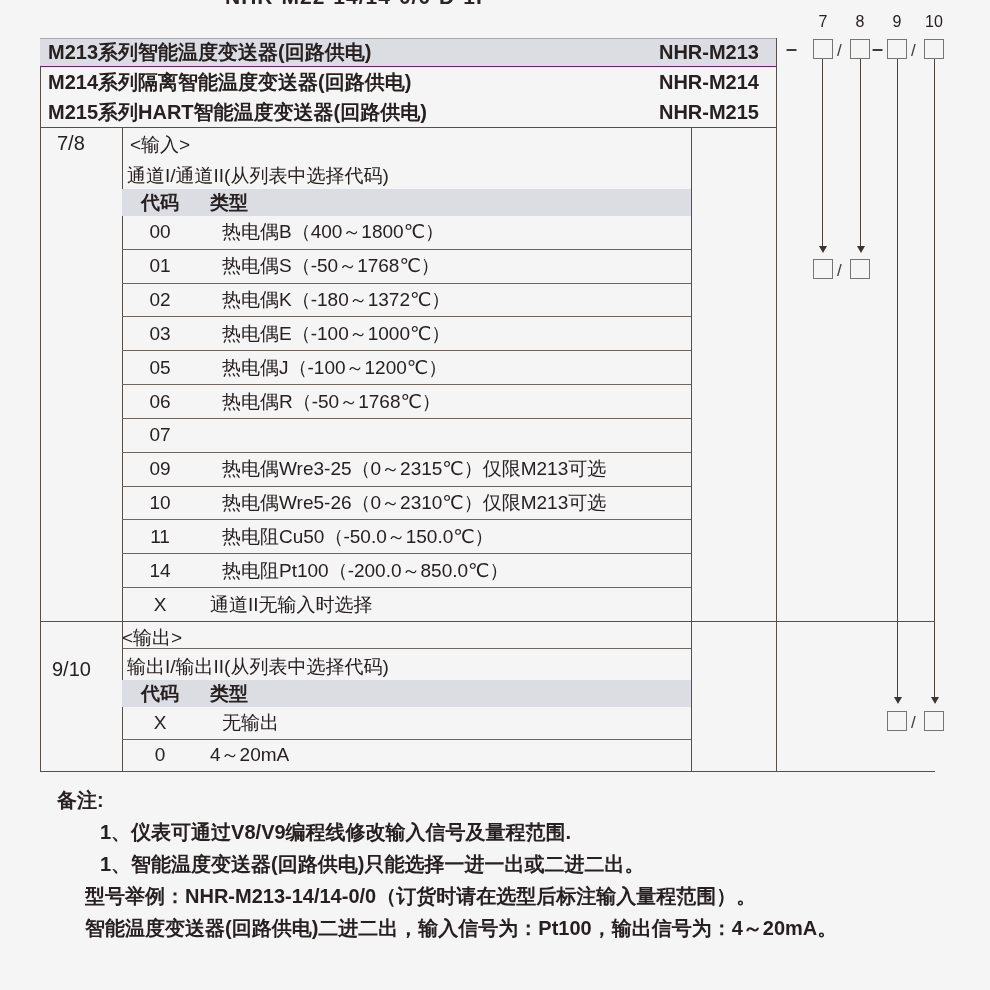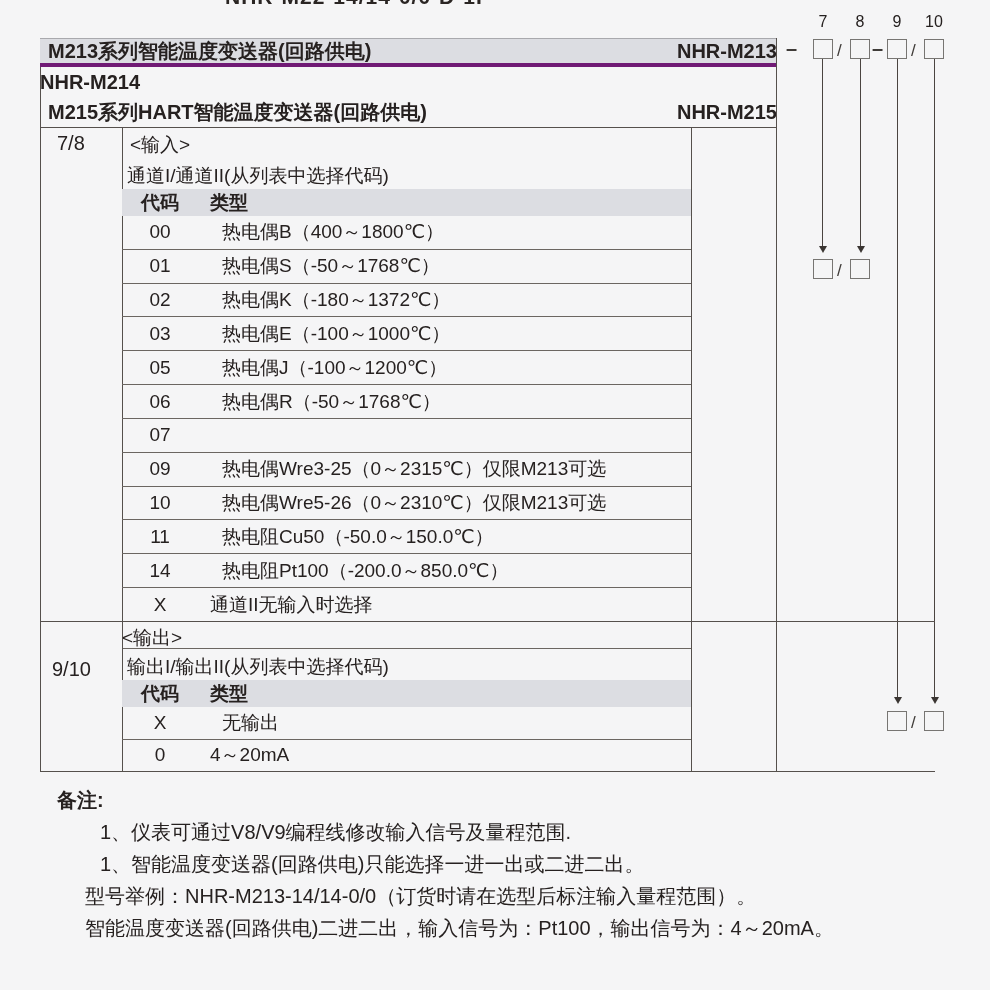--- a/index.html
+++ b/index.html
@@ -19,22 +19,22 @@
   .hline{position:absolute;height:1px;background:var(--line);}
   .vline{position:absolute;width:1px;background:var(--line);}
 
   
   #top-clip{left:225px;top:0;width:360px;height:7px;overflow:hidden;}
   #top-clip span{display:block;margin-top:-15px;font-size:21px;font-weight:700;letter-spacing:1px;white-space:nowrap;color:#2a2523;}
 
   
   .series-row{left:40px;width:737px;display:flex;align-items:center;font-size:20px;font-weight:700;}
   .series-row .nm{padding-left:8px;flex:1;white-space:nowrap;}
-  .series-row .cd{white-space:nowrap;}
-  #series-0{top:38px;height:29px;background:var(--band);border-top:1px solid #a9a9ad;border-bottom:4px solid #701a75;}
+  .series-row .cd{padding-right:18px;white-space:nowrap;}
+  #series-0{top:38px;height:29px;background:var(--band);border-top:1px solid #a9a9ad;border-bottom:1px solid #701a75;}
   #series-1{top:67px;height:30px;}
   #series-2{top:97px;height:30px;}
 
   
   .sbox{position:absolute;width:20px;height:20px;border:1px solid var(--boxline);background:transparent;}
   .poslabel{position:absolute;width:20px;top:13px;text-align:center;font-size:16px;font-weight:500;}
   .sep{position:absolute;font-size:17px;color:#3f3b38;}
   .dash{position:absolute;font-size:20px;font-weight:700;color:#3f3b38;}
   .connector{position:absolute;width:1px;background:#4a4440;}
   .arrowhead{position:absolute;width:0;height:0;border-left:4px solid transparent;border-right:4px solid transparent;border-top:7px solid #3a3532;}
@@ -45,21 +45,21 @@
   .codeband{position:absolute;left:122px;width:569px;height:27px;background:var(--band);display:flex;align-items:center;font-size:19px;font-weight:700;}
   .codeband .code{width:76px;text-align:center;}
   .codeband .type{padding-left:12px;}
   .rowlist{position:absolute;left:122px;width:569px;display:flex;flex-direction:column;}
   .drow{flex:1;display:flex;align-items:center;font-size:19px;}
   .drow:not(:last-child){border-bottom:1px solid var(--rowline);gap:12px;}
   .drow .code{width:76px;text-align:center;}
   .drow .type{padding-left:12px;white-space:nowrap;}
 
   
-  .note{position:absolute;font-size:20px;font-weight:400;white-space:nowrap;}
+  .note{position:absolute;font-size:20px;font-weight:700;white-space:nowrap;}
   #note-label{left:57px;top:787px;font-weight:700;}
   #note-1{left:100px;top:819px;}
   #note-2{left:100px;top:851px;}
   #note-3{left:85px;top:883px;}
   #note-4{left:85px;top:915px;}
 </style>
 </head>
 <body>
 
 <div id="stage">
@@ -71,20 +71,21 @@
   <div class="poslabel" style="left:813px;">7</div>
   <div class="poslabel" style="left:850px;">8</div>
   <div class="poslabel" style="left:887px;">9</div>
   <div class="poslabel" style="left:924px;">10</div>
 
   <div id="series-0" class="abs series-row">
     <span class="nm">M213系列智能温度变送器(回路供电)</span>
     <span class="cd">NHR-M213</span>
   </div>
   <div id="series-1" class="abs series-row">
+    <span class="nm">M214系列隔离智能温度变送器(回路供电)</span>
     <span class="cd">NHR-M214</span>
   </div>
   <div id="series-2" class="abs series-row">
     <span class="nm">M215系列HART智能温度变送器(回路供电)</span>
     <span class="cd">NHR-M215</span>
   </div>
 
   <div class="dash" style="left:786px;top:37px;">–</div>
   <div class="sbox" style="left:813px;top:39px;"></div>
   <div class="sep" style="left:837px;top:41px;">/</div>

